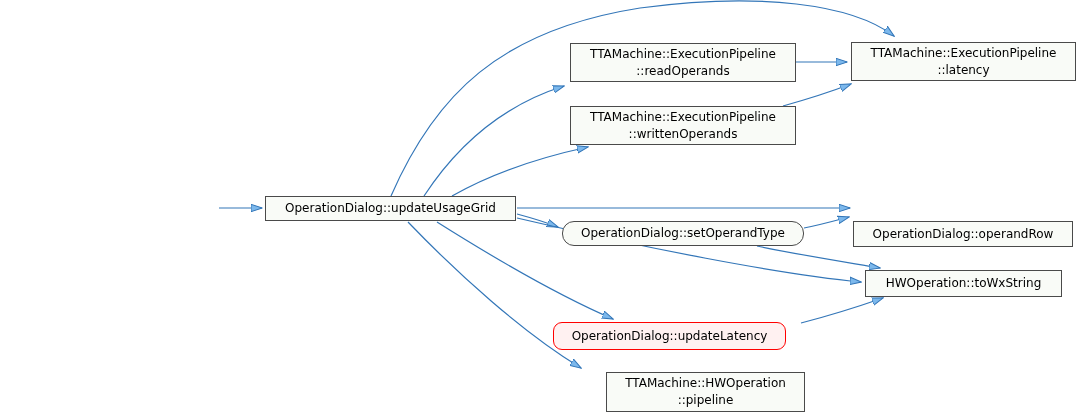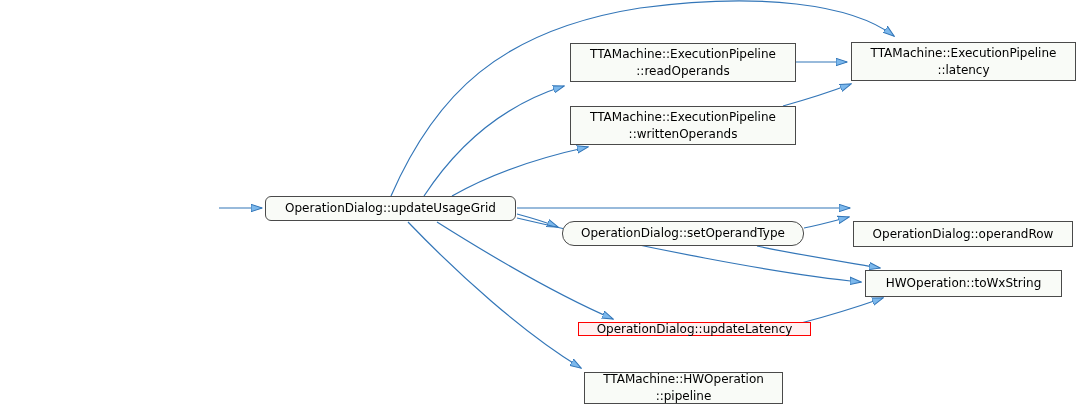--- a/index.html
+++ b/index.html
@@ -75,21 +75,21 @@
     <path class="edge" marker-end="url(#arrow)" d="M 437,222 C 502,263 562,297 613,319"></path>
     <path class="edge" marker-end="url(#arrow)" d="M 408,222 C 458,274 522,332 581,368"></path>
     <path class="edge" marker-end="url(#arrow)" d="M 796,62 L 847,62"></path>
     <path class="edge" marker-end="url(#arrow)" d="M 783,106 C 808,99 830,92 851,84"></path>
     <path class="edge" marker-end="url(#arrow)" d="M 804,228 C 820,225 834,221 849,217"></path>
     <path class="edge" marker-end="url(#arrow)" d="M 757,246 C 800,255 845,262 880,268"></path>
     <path class="edge" marker-end="url(#arrow)" d="M 801,323 C 832,315 860,306 883,298"></path>
   </svg>
 
 
-  <div class="node" style="left:265px; top:196px; width:251px; height:25px;border-radius:6px;">
+  <div class="node" style="left:265px; top:196px; width:251px; height:25px;">
     <span class="nlabel">OperationDialog::updateUsageGrid</span>
   </div>
 
   <div class="node" style="left:570px; top:43px; width:226px; height:39px;">
     <span class="nlabel">TTAMachine::ExecutionPipeline
 ::readOperands</span>
   </div>
 
   <div class="node" style="left:851px; top:42px; width:225px; height:39px;">
     <span class="nlabel">TTAMachine::ExecutionPipeline
@@ -106,22 +106,22 @@
   </div>
 
   <div class="node" style="left:562px; top:221px; width:242px; height:25px;border-radius:12px;">
     <span class="nlabel">OperationDialog::setOperandType</span>
   </div>
 
   <div class="node" style="left:865px; top:270px; width:197px; height:27px;">
     <span class="nlabel">HWOperation::toWxString</span>
   </div>
 
-  <div class="node truncated" style="left:578px; top:322px; width:233px; height:14px;">
+  <div class="node truncated" style="left:553px; top:322px; width:233px; height:28px;border-radius:9px;">
     <span class="nlabel">OperationDialog::updateLatency</span>
   </div>
 
-  <div class="node" style="left:584px; top:372px; width:199px; height:32px;justify-content:center;">
+  <div class="node" style="left:606px; top:372px; width:199px; height:40px;justify-content:center;">
     <span class="nlabel">TTAMachine::HWOperation
 ::pipeline</span>
   </div>
 
 </div>
 
 </body></html>

